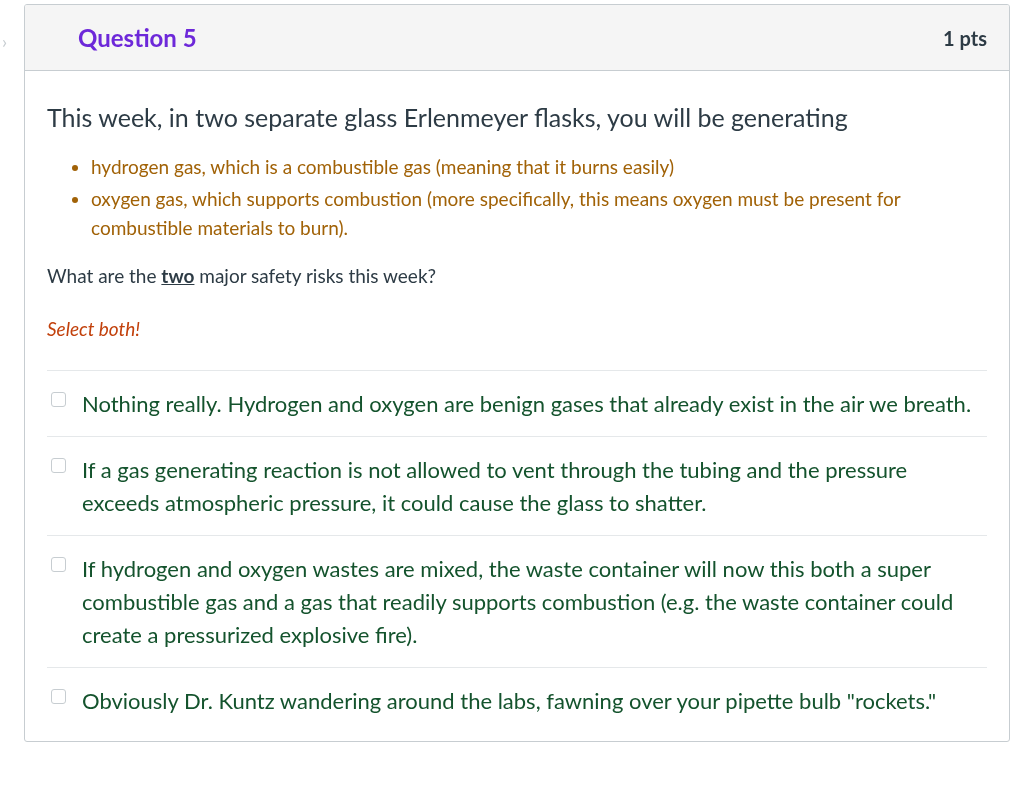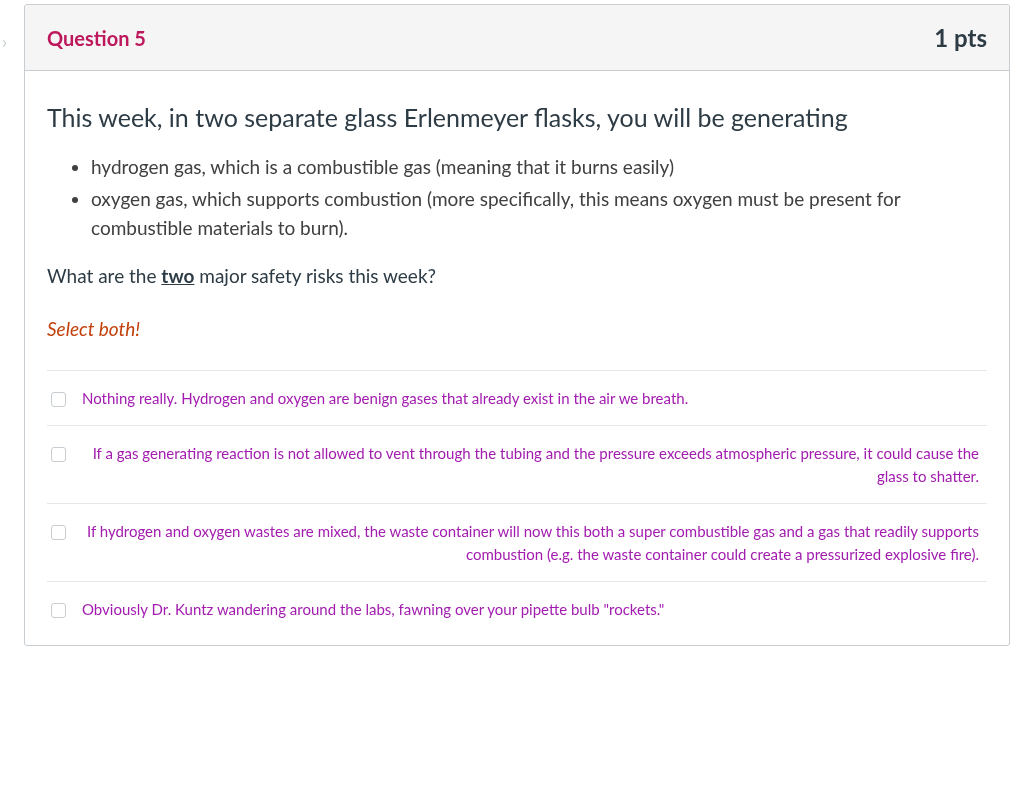--- a/index.html
+++ b/index.html
@@ -21,46 +21,47 @@
     }
     .question-header {
       background: #f5f5f5;
       border-bottom: 1px solid #c7cdd1;
       padding: 18px 22px;
       display: flex;
       justify-content: space-between;
       align-items: center;
     }
     .question-title {
-      font-size: 20px;
+      font-size: 24px;
       font-weight: 700;
-      color: #be185d;
+      color: #6d28d9;
+      margin-left: 31px;
     }
     .question-points {
-      font-size: 24px;
+      font-size: 20px;
       font-weight: 700;
       color: #2d3b45;
     }
     .question-body {
       padding: 28px 22px 8px 22px;
     }
     .intro-text {
       font-size: 25px;
       color: #2d3b45;
       line-height: 1.5;
       margin-bottom: 16px;
     }
     .bullet-list {
       list-style: disc;
       padding-left: 44px;
       margin-bottom: 20px;
     }
     .bullet-list li {
       font-size: 19px;
-      color: #404040;
+      color: #a16207;
       line-height: 1.5;
       margin-bottom: 4px;
     }
     .prompt-text {
       font-size: 19px;
       color: #2d3b45;
       line-height: 1.5;
       margin-bottom: 26px;
     }
     .underline {
@@ -95,25 +96,24 @@
       border: 1px solid #c7cdd1;
       border-radius: 3px;
       background: #ffffff;
       cursor: pointer;
     }
     .answer-checkbox:checked {
       background: #0374b5;
       border-color: #0374b5;
     }
     .answer-label {
-      font-size: 15px;
-      color: #a21caf;
+      font-size: 22px;
+      color: #14532d;
       line-height: 1.5;
       cursor: pointer;
-      text-align: right;
     }
     .nav-indicator {
       position: absolute;
       left: 2px;
       top: 30px;
       color: #c7cdd1;
       font-size: 18px;
     }
   </style>
 </head>

